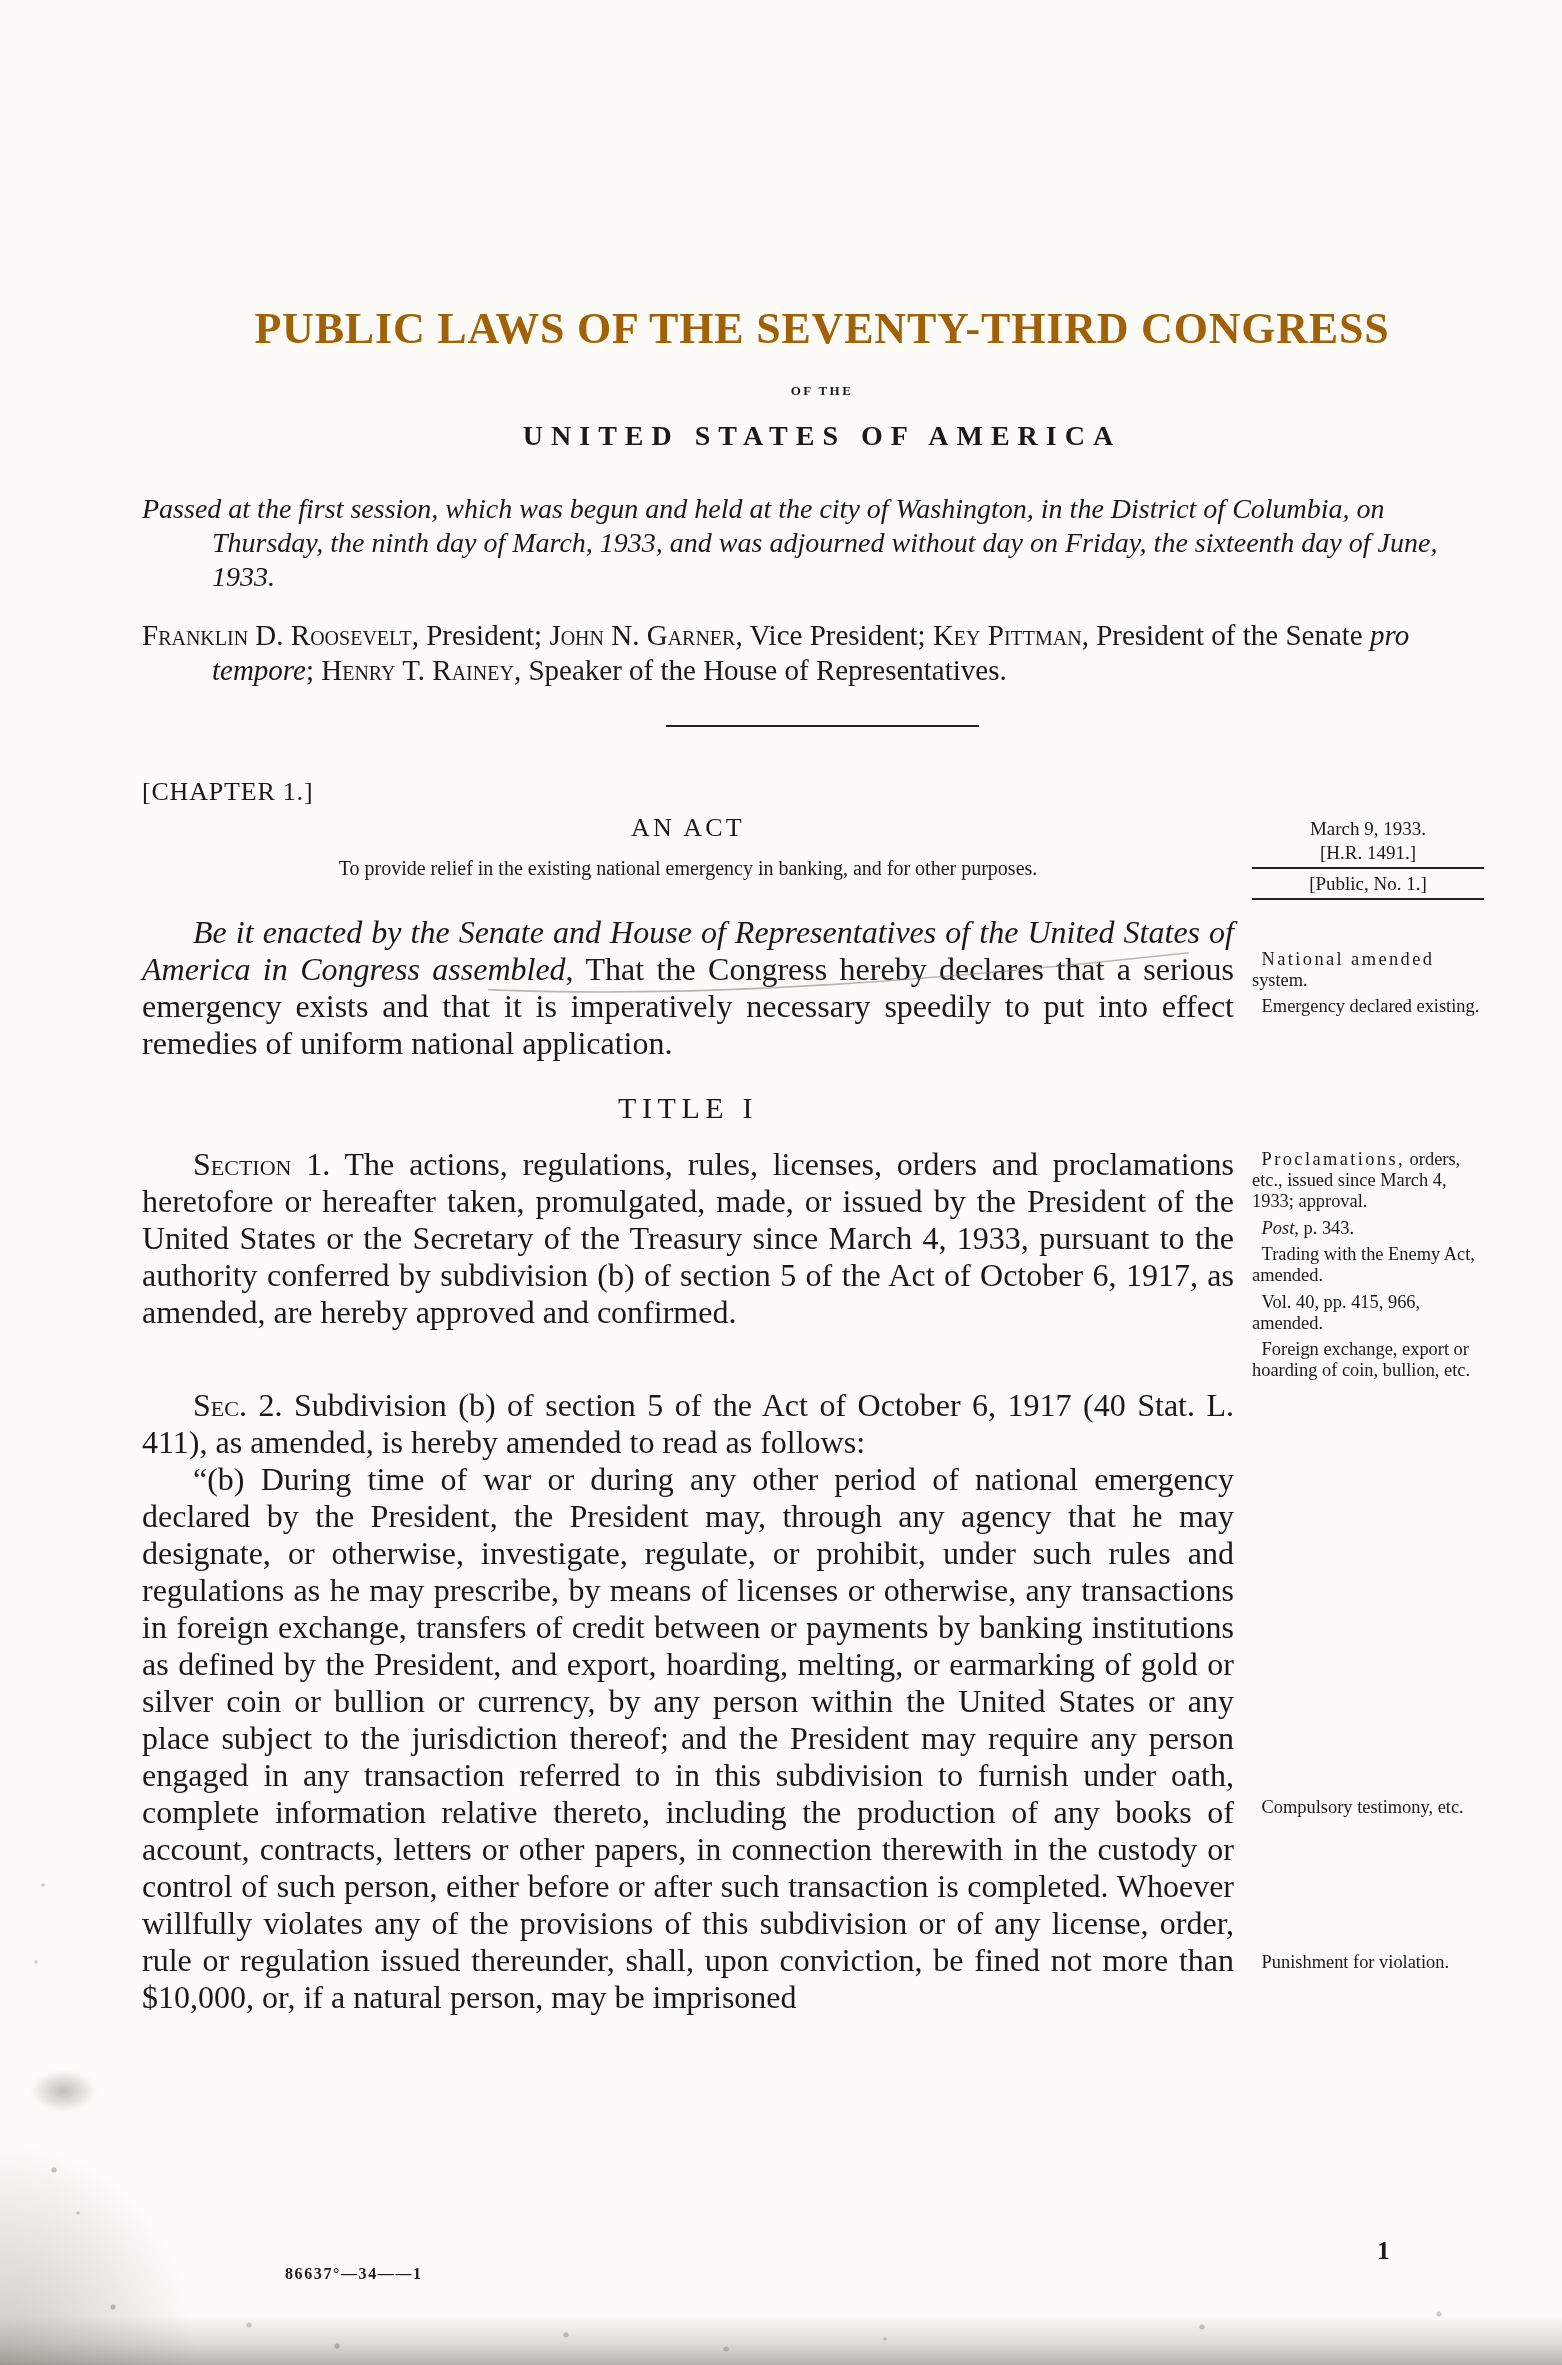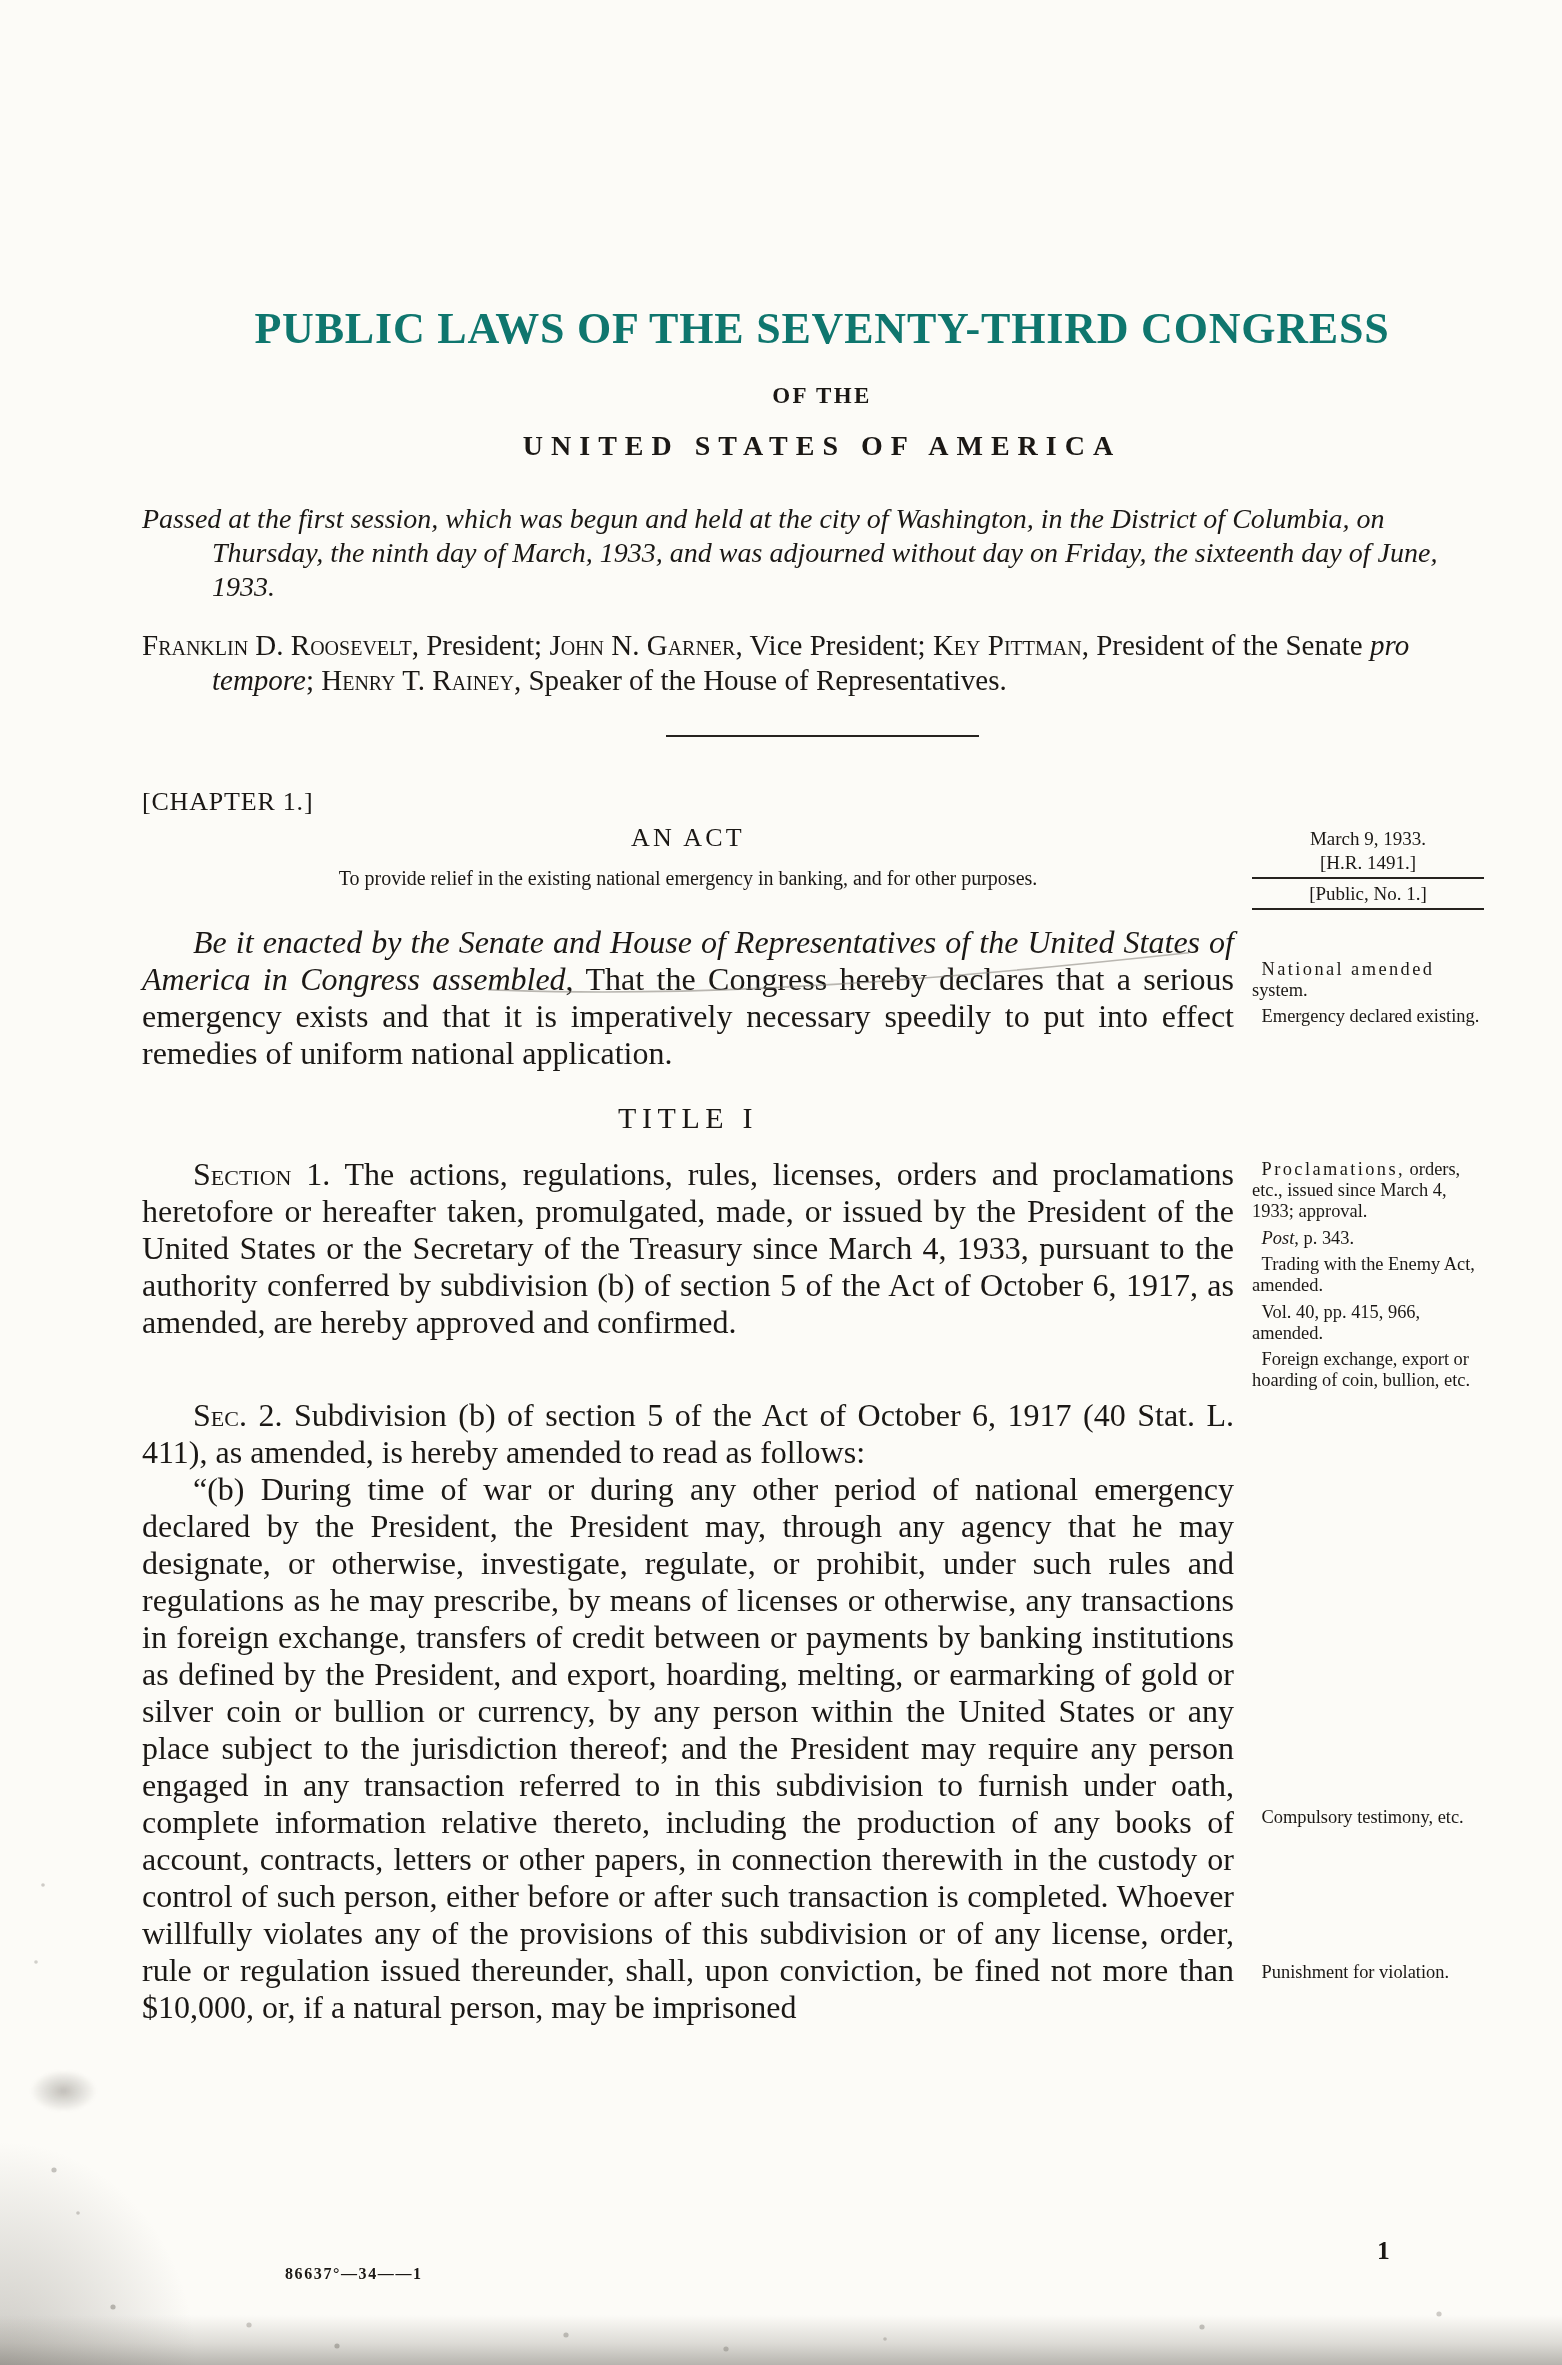--- a/index.html
+++ b/index.html
@@ -7,22 +7,22 @@
   body {
     position:relative;
     background:#fcfbf7;
     color:#1b1815;
     font-family:"Liberation Serif", serif;
     overflow:hidden;
   }
   .content { position:absolute; left:142px; top:0; width:1360px; }
 
   .doc-title { margin-top:304px; font-size:44px; line-height:50px; font-weight:bold;
-               text-align:center; letter-spacing:0.8px; white-space:nowrap; color:#0f766e; }
-  .of-the   { margin-top:29px; text-align:center; font-size:23px; letter-spacing:2.4px; font-weight:bold; }
+               text-align:center; letter-spacing:0.8px; white-space:nowrap; color:#a16207; }
+  .of-the   { margin-top:29px; text-align:center; font-size:13px; letter-spacing:2.4px; font-weight:bold; }
   .nation   { margin-top:21px; text-align:center; font-size:28px; letter-spacing:8px; font-weight:bold; }
 
   .session-note { margin-top:40px; font-style:italic; font-size:28px; line-height:34px;
                   padding-left:70px; text-indent:-70px; }
   .officers { margin-top:24px; font-size:29px; line-height:35px; padding-left:70px; text-indent:-70px; }
 
   .sc { font-variant:small-caps; }
   .i  { font-style:italic; }
 
   .divider { margin:37px auto 0; width:313px; border:none; border-top:2.4px solid #26231f; }

